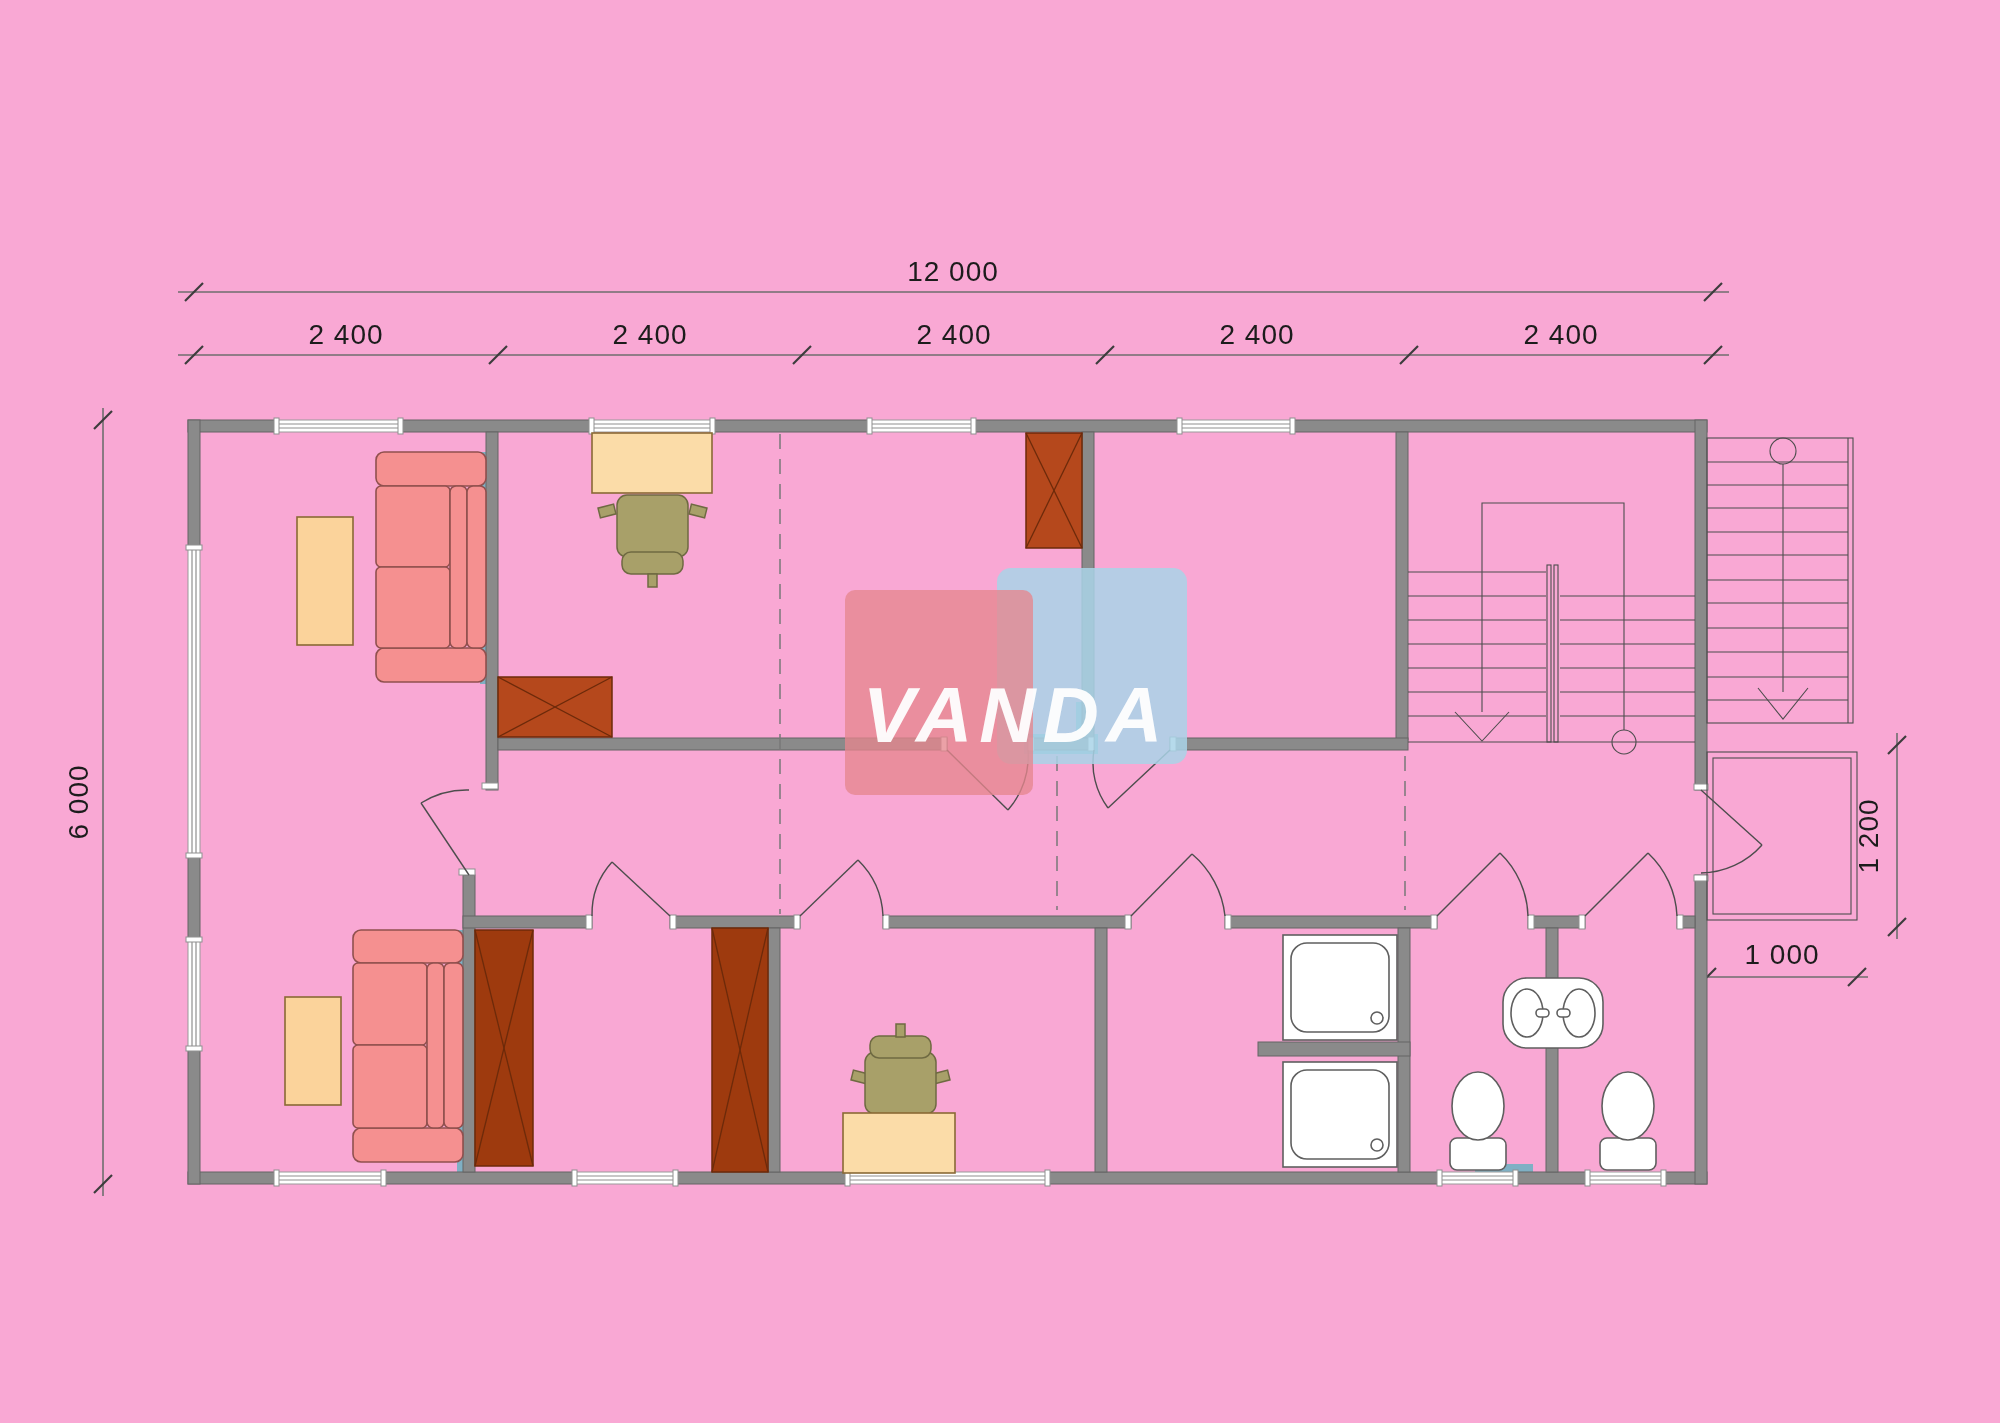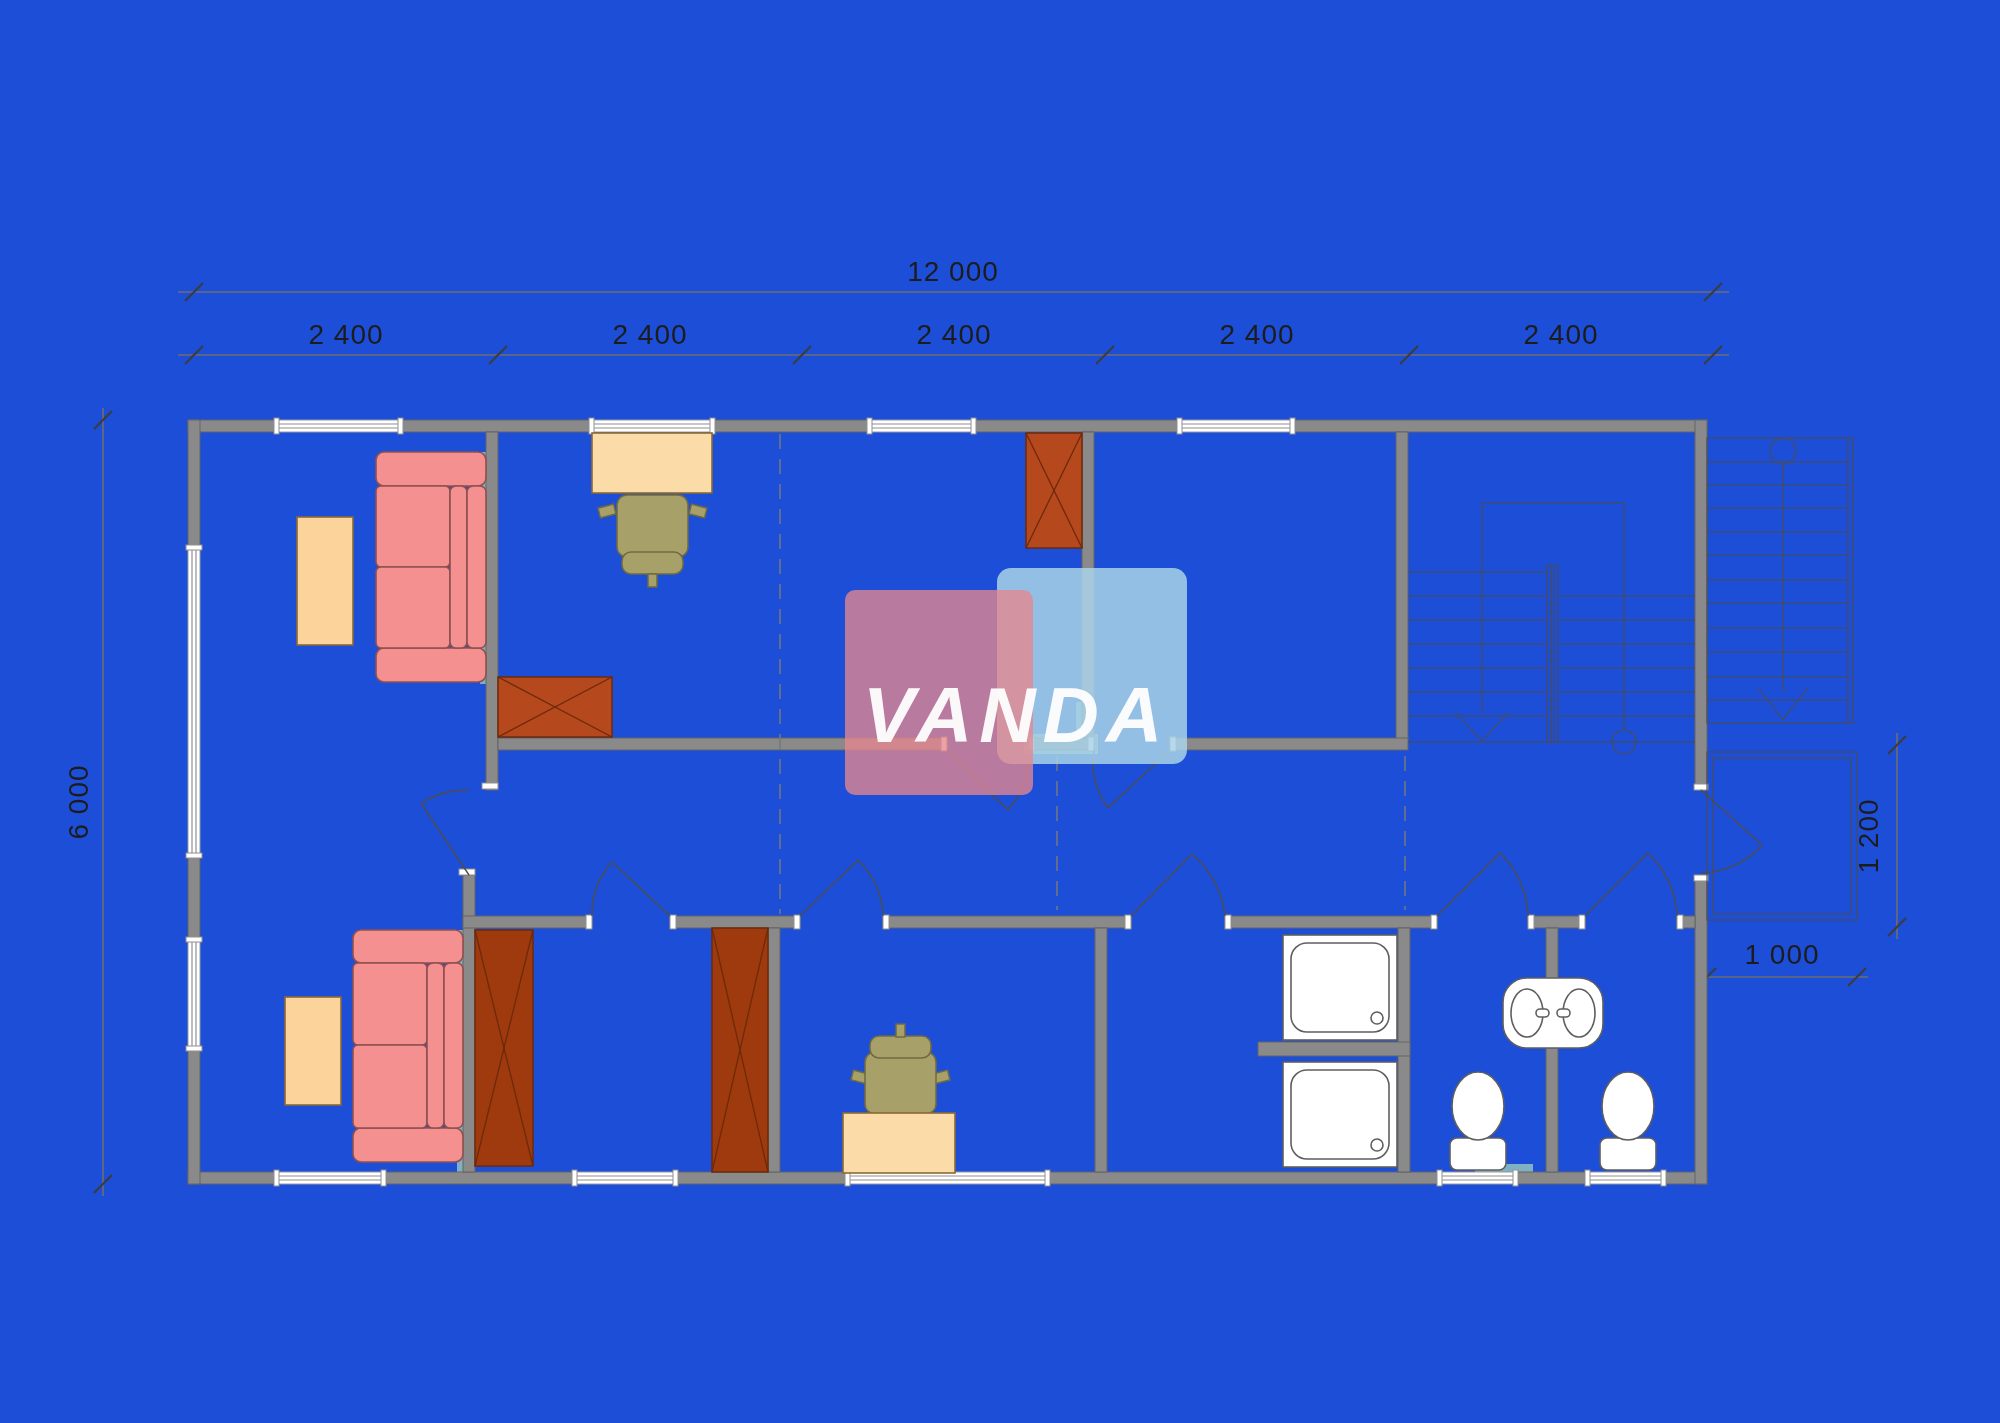--- a/index.html
+++ b/index.html
@@ -1,17 +1,17 @@
 <!DOCTYPE html>
 <html style="--wall: #8a8a8a; --wall_stroke: #656565; --line: #4d4d4d; --sofa: #f59090; --sofa_stroke: #90504e; --table: #fbd39b; --table_stroke: #8a6a35; --desk: #fbdca8; --chair: #a8a069; --chair_stroke: #6f6a42; --wardrobe: #b5481c; --wardrobe_dark: #9e3a0e; --wardrobe_stroke: #6d2a0a; --accent: #7fb0c4; --wm_pink: #e5868e; --wm_blue: #a9d3e8;"><head>
 <meta charset="utf-8">
 <style>
   html,body{margin:0;padding:0;background:#ffffff;}
   body{font-family:"Liberation Sans", sans-serif;}
-  .page{position:relative;width:2000px;height:1423px;background:#1d4ed8;overflow:hidden;}
+  .page{position:relative;width:2000px;height:1423px;background:#f9a8d4;overflow:hidden;}
   svg{display:block;}
   .dimtxt{font-family:"Liberation Sans",sans-serif;font-size:28px;fill:#1c1c1c;letter-spacing:1px;}
   .dimline{stroke:#6e6e6e;stroke-width:1.6;fill:none;}
   .tick{stroke:#3c3c3c;stroke-width:2.2;}
   .wall{fill:var(--wall);stroke:var(--wall_stroke);stroke-width:1;}
   .thin{stroke:var(--line);stroke-width:1.4;fill:none;}
   .thin2{stroke:var(--line);stroke-width:1.1;fill:none;}
   .winbox{fill:#ffffff;stroke:#9a9a9a;stroke-width:1;}
   .winln{stroke:#8f8f8f;stroke-width:1.2;}
   .jamb{fill:#ffffff;stroke:#8f8f8f;stroke-width:1;}

